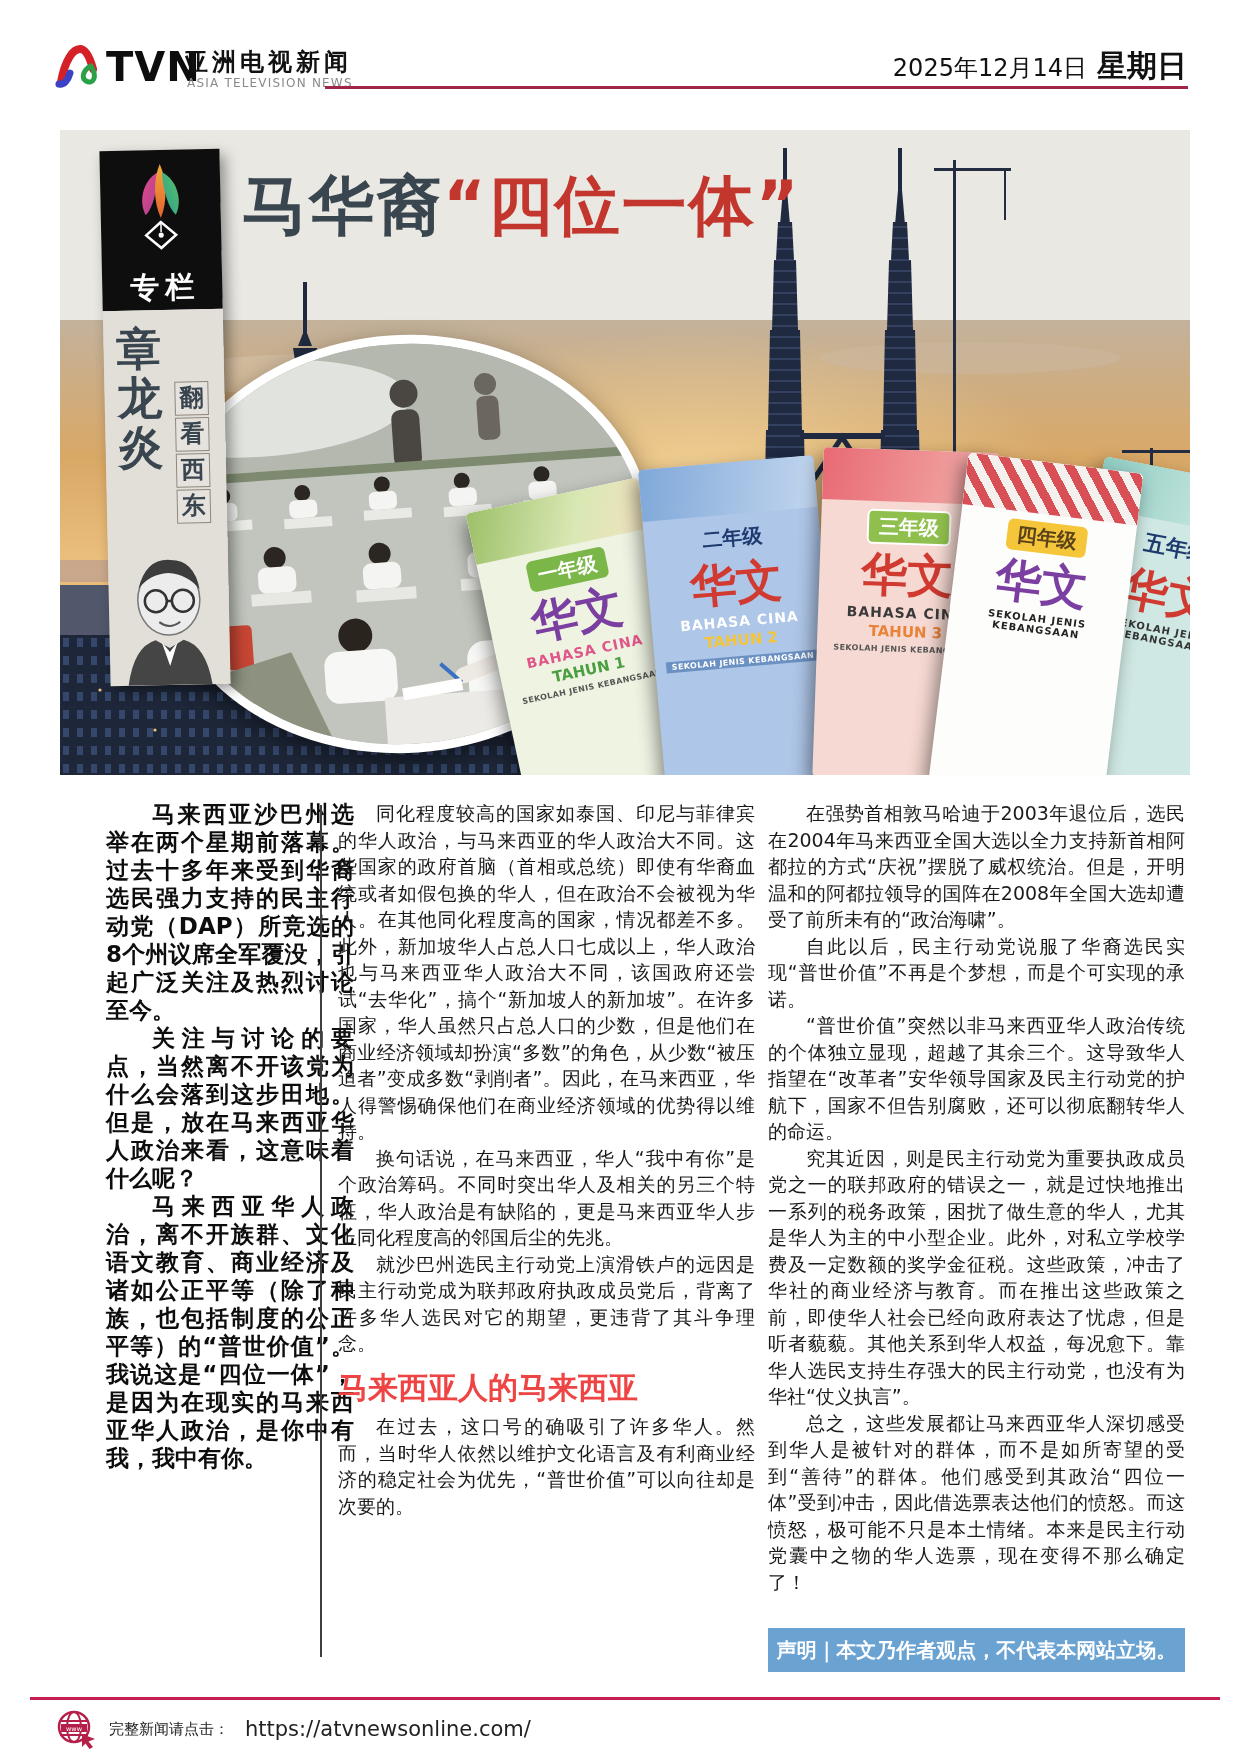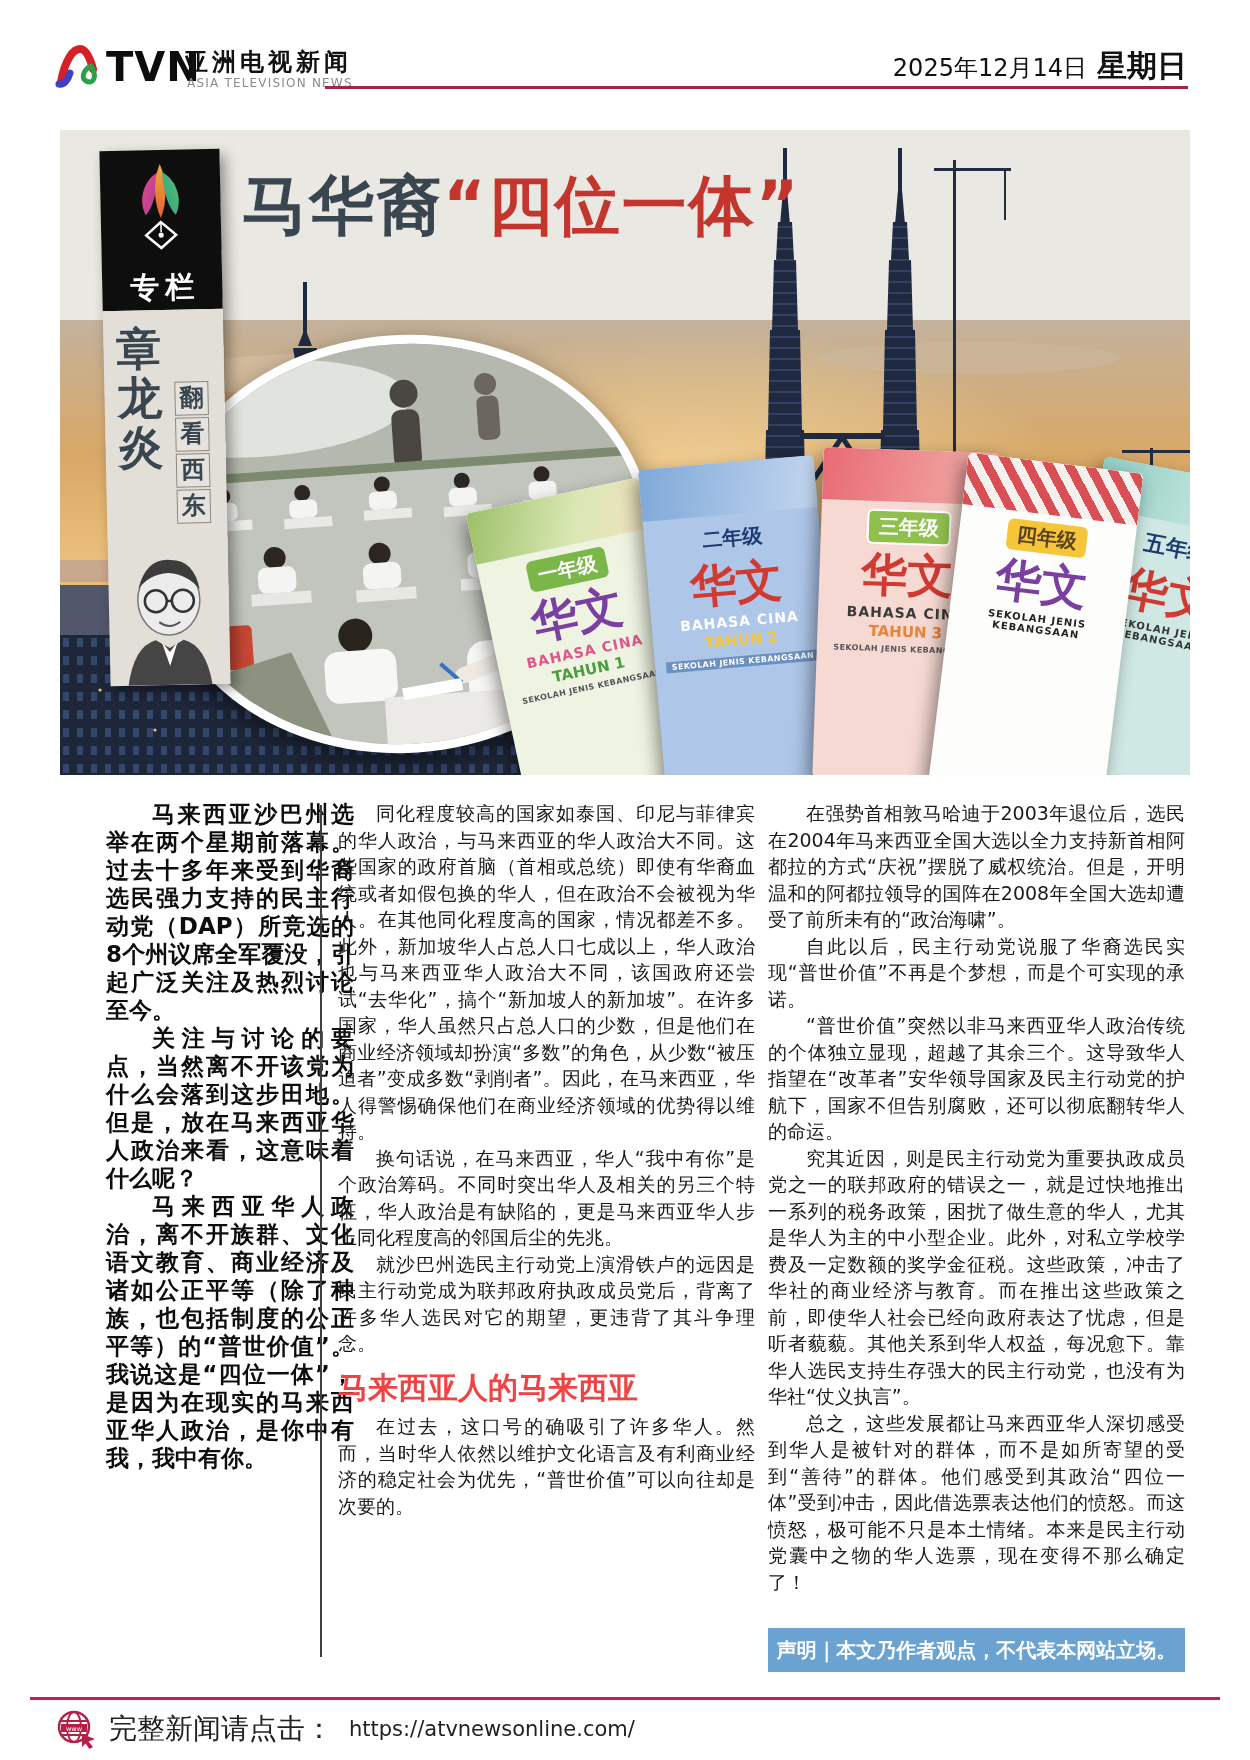--- a/index.html
+++ b/index.html
@@ -77,21 +77,21 @@
   .col1{left:62px;width:248px;font-size:23px;font-weight:800;line-height:28px;color:#0d0d0d;margin-left:44px;}
   .col-divider{position:absolute;left:320px;top:805px;width:2px;height:852px;background:#3f3f3f;}
   .col2{left:338px;width:417px;font-size:19px;line-height:26.5px;}
   .col3{left:768px;width:417px;font-size:19px;line-height:26.5px;}
   .col2 h2{font-size:30px;font-weight:900;text-align:left;margin:18px 0 12px;color:#ef4444;}
   .disclaimer{position:absolute;left:768px;top:1628px;width:417px;height:44px;background:#6aa2d2;
     color:#ffffff;font-size:20px;font-weight:800;text-align:center;line-height:44px;}
   
   .foot-rule{position:absolute;left:30px;top:1697px;width:1190px;height:3px;background:#c51f4f;}
   .footer{position:absolute;left:55px;top:1708px;display:flex;align-items:center;gap:12px;}
-  .footer .txt{font-size:28px;color:#222;}
+  .footer .txt{font-size:15px;color:#222;}
   .footer .url{font-size:21px;color:#222;margin-left:4px;}
 </style>
 </head>
 <body>
 
 <div class="masthead">
   <svg class="logo-a" width="50" height="48" viewBox="0 0 50 48">
     <path d="M6 40 C10 18 18 7 25 7 C31 7 35 16 38 27" stroke="#d42027" stroke-width="8" fill="none" stroke-linecap="round"></path>
     <path d="M4 42 C9 43 13 38 15 31" stroke="#3b43c4" stroke-width="7" fill="none" stroke-linecap="round"></path>
     <path d="M36 24 C43 35 38 43 31 39 C26 36 28 28 36 24" stroke="#2aa148" stroke-width="5" fill="none" stroke-linecap="round"></path>

